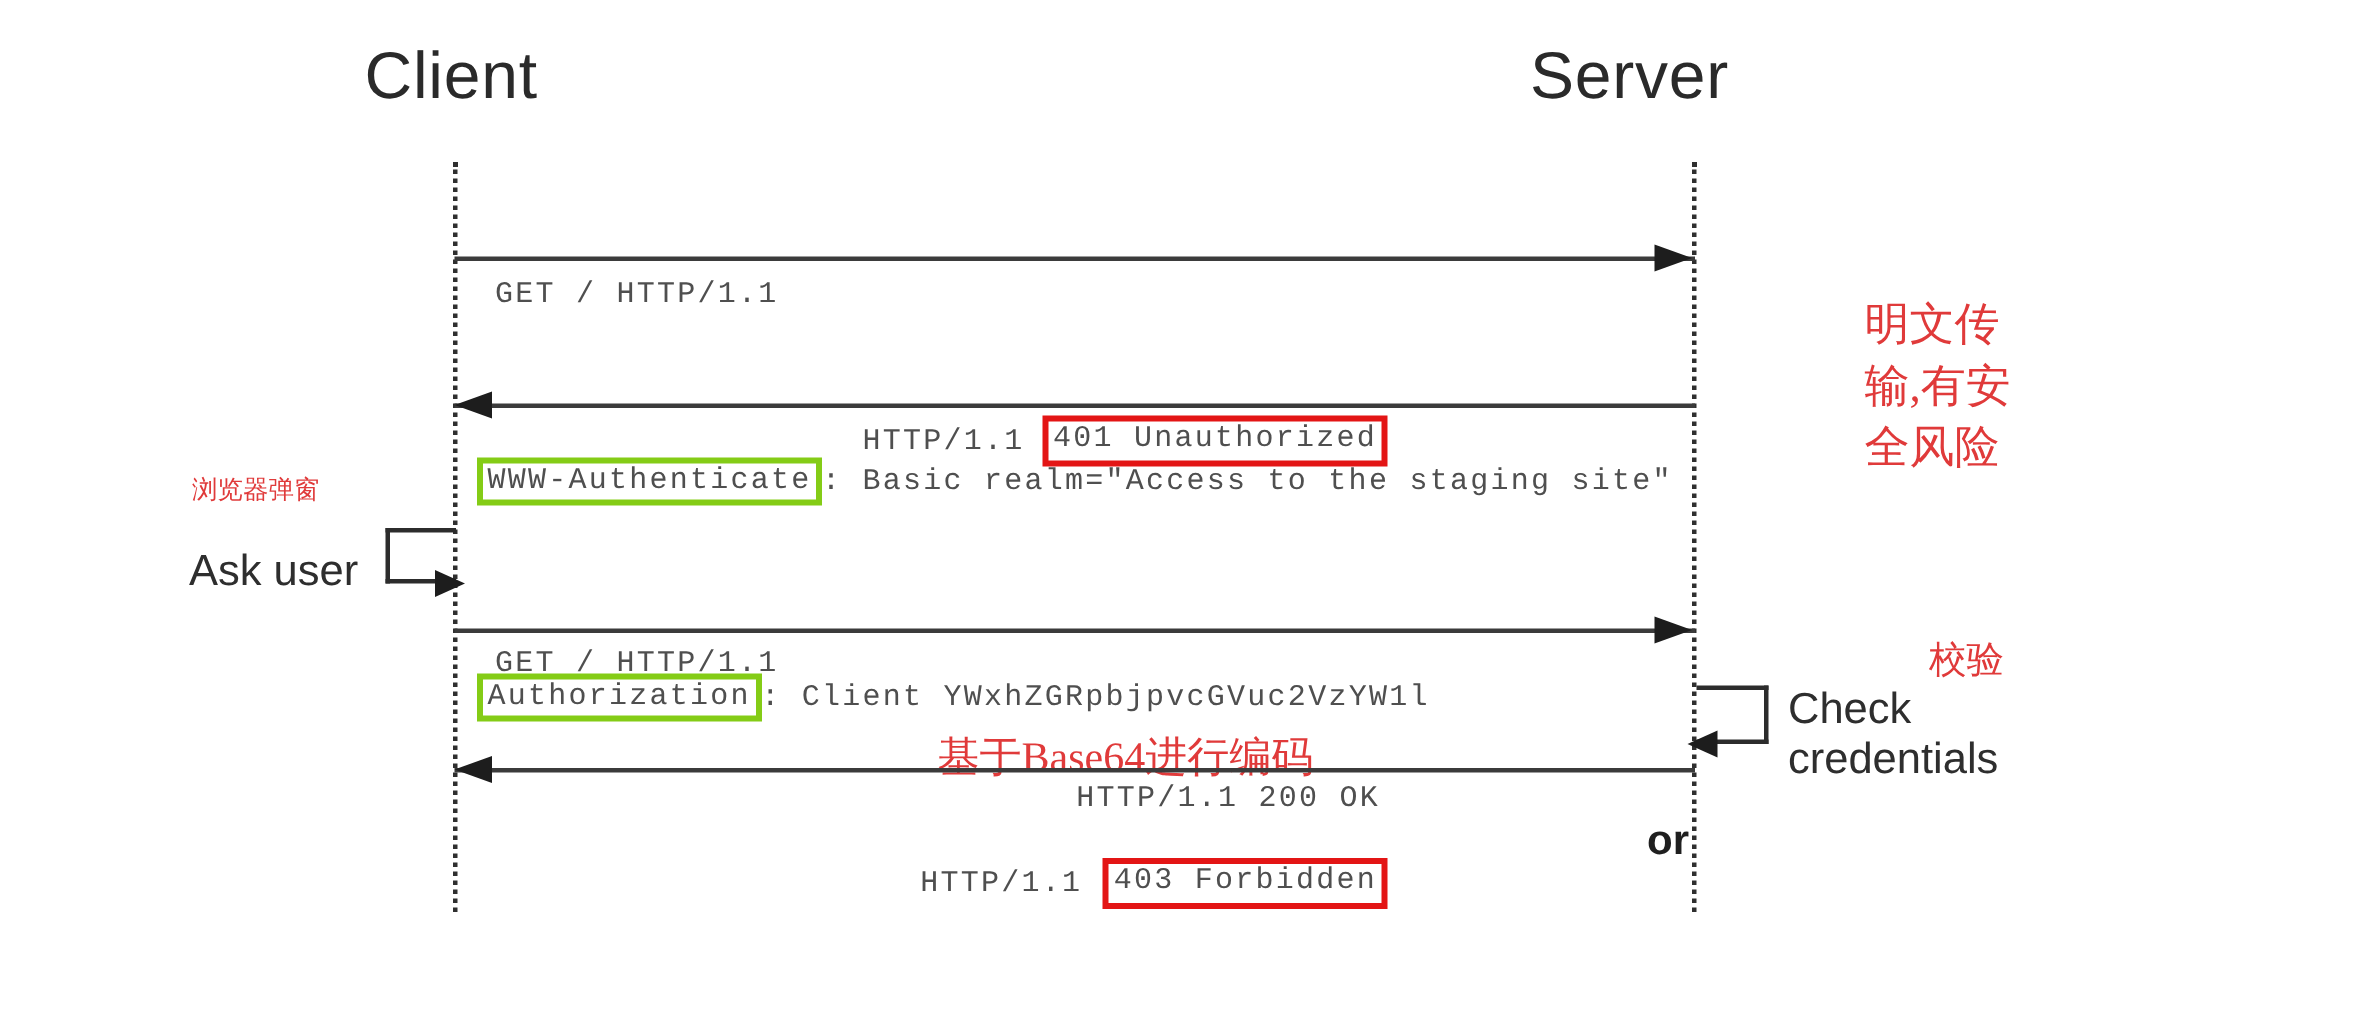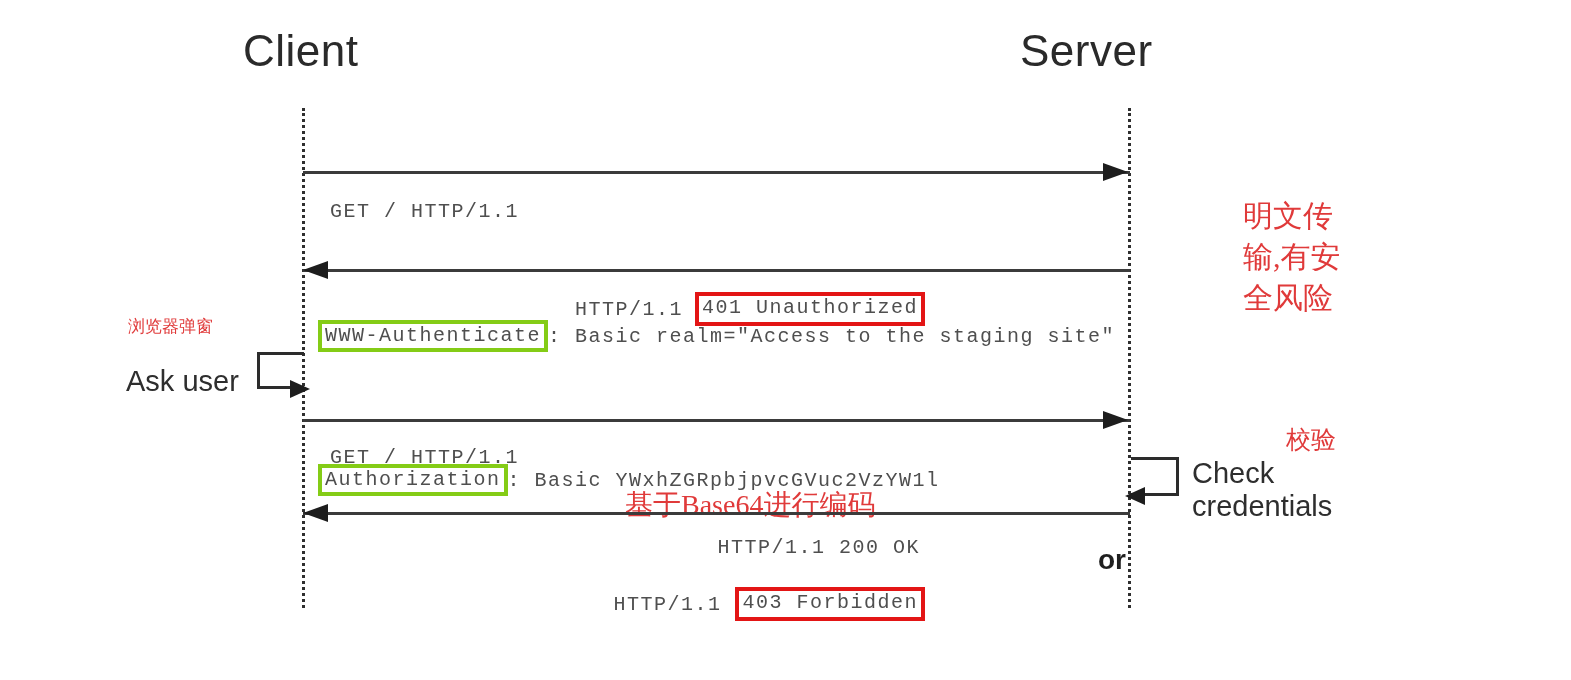--- a/index.html
+++ b/index.html
@@ -57,21 +57,21 @@
   .arrow .head-right { right: 2px; }
   .arrow .head-left { left: 0px; }
 
   .mono {
     font-family: "Liberation Mono", "DejaVu Sans Mono", monospace;
     font-size: 20px;
     letter-spacing: 1.5px;
     color: #4f4f4f;
     white-space: pre;
   }
-  .msg-line { position: absolute; display: flex; align-items: center; margin-top: 15px; }
+  .msg-line { position: absolute; display: flex; align-items: center; }
 
   .hl-red {
     border: 4px solid #e31515;
     padding: 0 3px 3px 3px;
     display: inline-block;
   }
   .hl-blue {
     border: 4px solid #84cc16;
     padding: 0 3px 1px 3px;
     display: inline-block;
@@ -176,21 +176,21 @@
     <div class="loop-head"></div>
   </div>
 
   <div class="arrow arrow-3">
     <div class="shaft"></div>
     <div class="head-right"></div>
   </div>
   <div class="mono msg-line get2">GET / HTTP/1.1</div>
   <div class="msg-line req2-header">
     <span class="mono hl-blue">Authorization</span>
-    <span class="mono">: Basic YWxhZGRpbjpvcGVuc2VzYW1l</span>
+    <span class="mono">: Client YWxhZGRpbjpvcGVuc2VzYW1l</span>
   </div>
   <div class="cn-note note-base64">基于Base64进行编码</div>
 
   <div class="cn-note note-check-cn">校验</div>
   <div class="en-note note-check-cred">Check credentials</div>
   <div class="selfloop-right">
     <div class="loop-head"></div>
   </div>
 
   <div class="arrow arrow-4">

